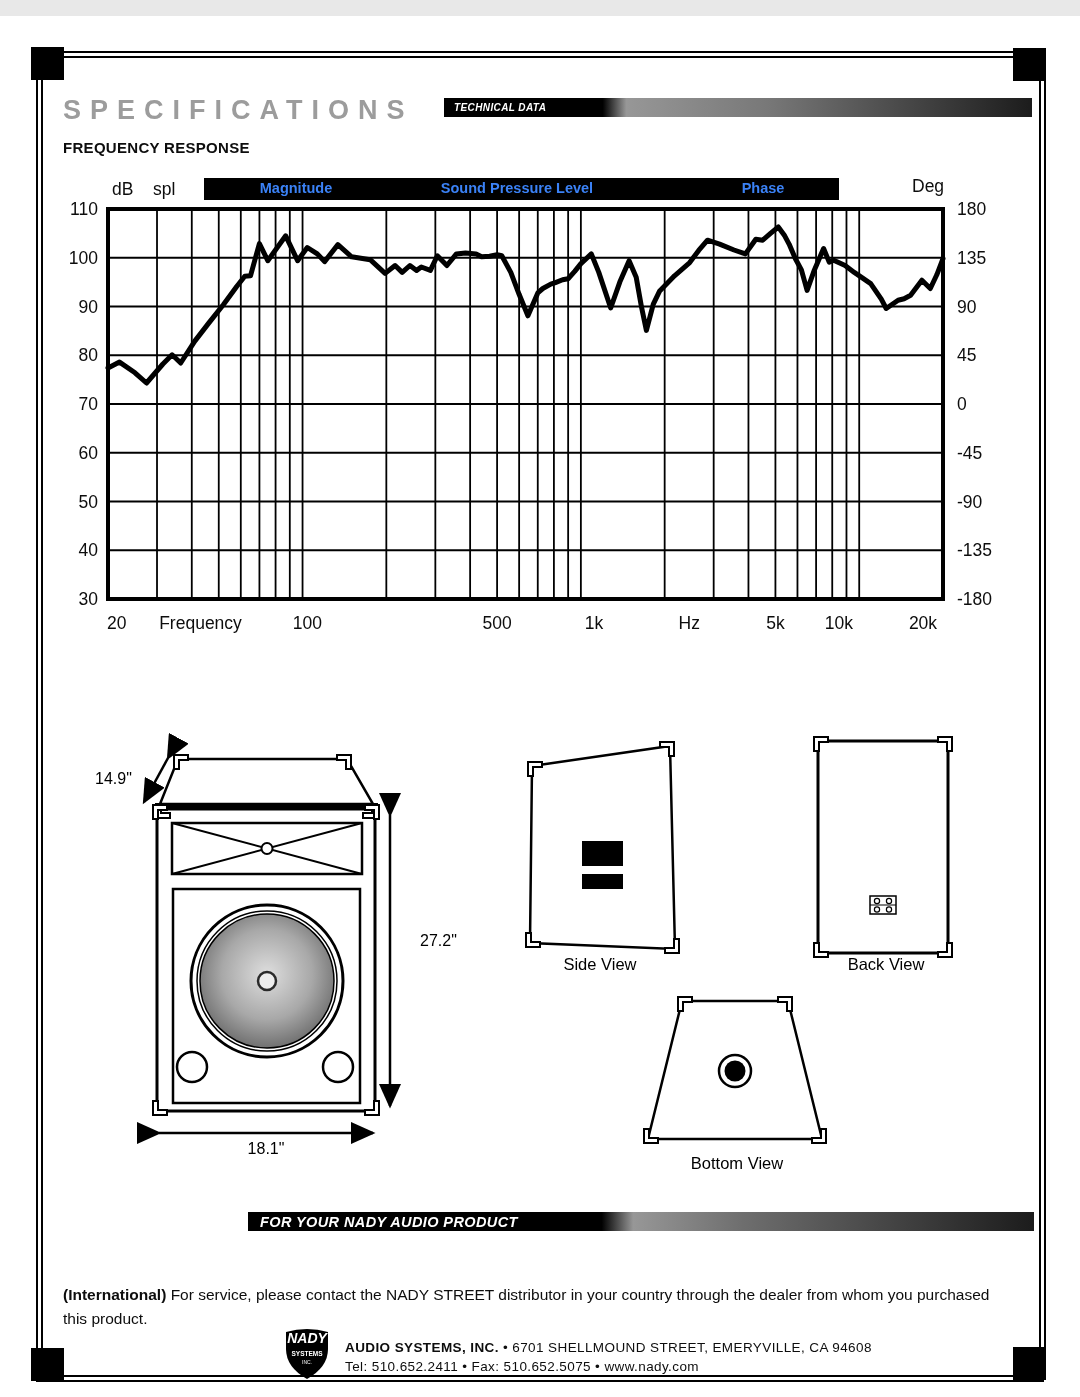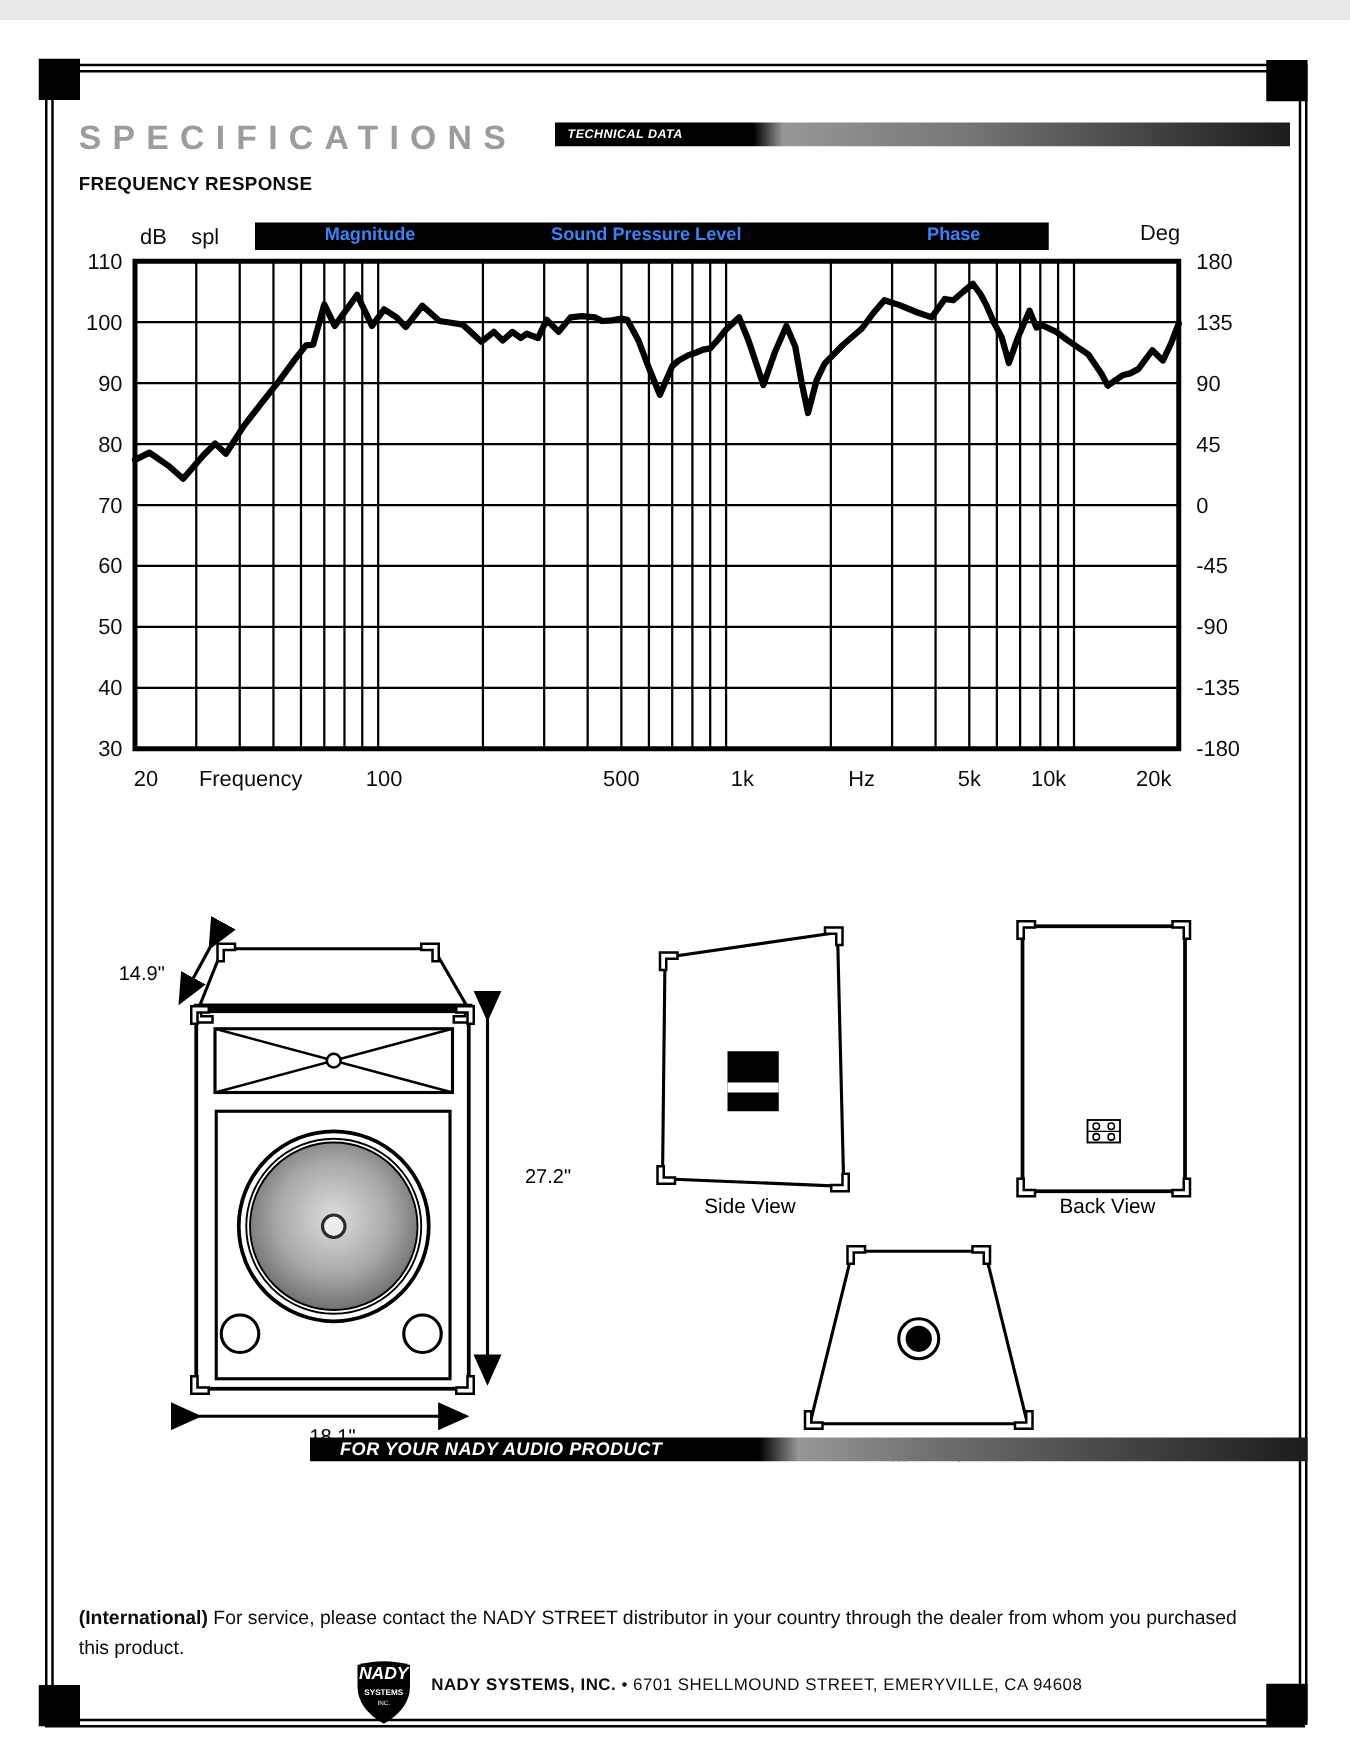--- a/index.html
+++ b/index.html
@@ -205,33 +205,34 @@
       <circle cx="655" cy="355" r="16" fill="#fff" stroke="#000" stroke-width="2.5"></circle>
       <circle cx="655" cy="355" r="10.5" fill="#000"></circle>
       <use href="#bracket" xlink:href="#bracket" transform="translate(598,281)"></use>
       <use href="#bracket" xlink:href="#bracket" transform="translate(712,281) scale(-1,1)"></use>
       <use href="#bracket" xlink:href="#bracket" transform="translate(564,427) scale(1,-1)"></use>
       <use href="#bracket" xlink:href="#bracket" transform="translate(746,427) scale(-1,-1)"></use>
       <text x="657" y="453" font-size="16.5" text-anchor="middle">Bottom View</text>
     </g>
   </svg>
 
-  <div class="abs grad-bar" id="svc-bar" style="left:248px;top:1134px;width:774px;padding-left:24px;">
+  <div class="abs grad-bar" id="svc-bar" style="left:248px;top:1196px;width:774px;padding-left:12px;">
     <span class="tag" style="font-size:14.5px;">FOR YOUR NADY AUDIO PRODUCT</span>
   </div>
 
   <div class="abs para" style="left:63px;top:1267px;">
     <span class="b">(International)</span>
     <span>For service, please contact the NADY STREET distributor in your country through the dealer from whom you purchased</span><br>
     <span>this product.</span>
   </div>
 
   <svg class="abs" style="left:283px;top:1311px;z-index:6;" width="48" height="54" viewBox="0 0 48 54">
     <path d="M3,5 Q24,-1 45,5 L45,22 Q45,40 24,52 Q3,40 3,22 Z" fill="#000"></path>
     <text x="24" y="16" font-size="14" font-weight="bold" font-style="italic" fill="#fff" text-anchor="middle">NADY</text>
     <text x="24" y="29" font-size="6.5" font-weight="bold" fill="#fff" text-anchor="middle">SYSTEMS</text>
     <text x="24" y="37" font-size="5" fill="#fff" text-anchor="middle">INC.</text>
   </svg>
   <div class="abs foot-line" style="left:345px;top:1322px;">
-    <span class="b">NADY SYSTEMS, INC.</span><span> • 6701 SHELLMOUND STREET, EMERYVILLE, CA 94608</span>
-  </div>
+    <span class="b">AUDIO SYSTEMS, INC.</span><span> • 6701 SHELLMOUND STREET, EMERYVILLE, CA 94608</span>
+  </div>
+  <div class="abs foot-line" style="left:345px;top:1341px;">Tel: 510.652.2411  • Fax: 510.652.5075  • www.nady.com</div>
 
 </div>
 
 </body></html>

